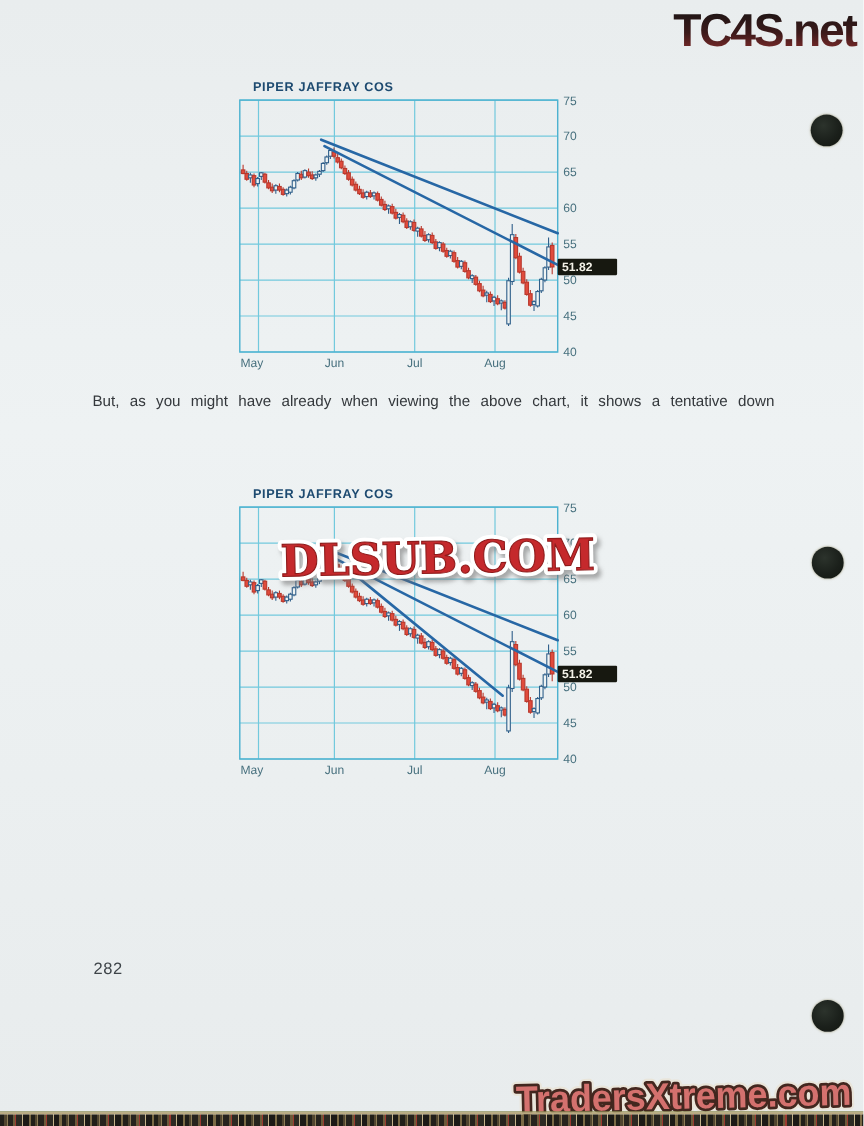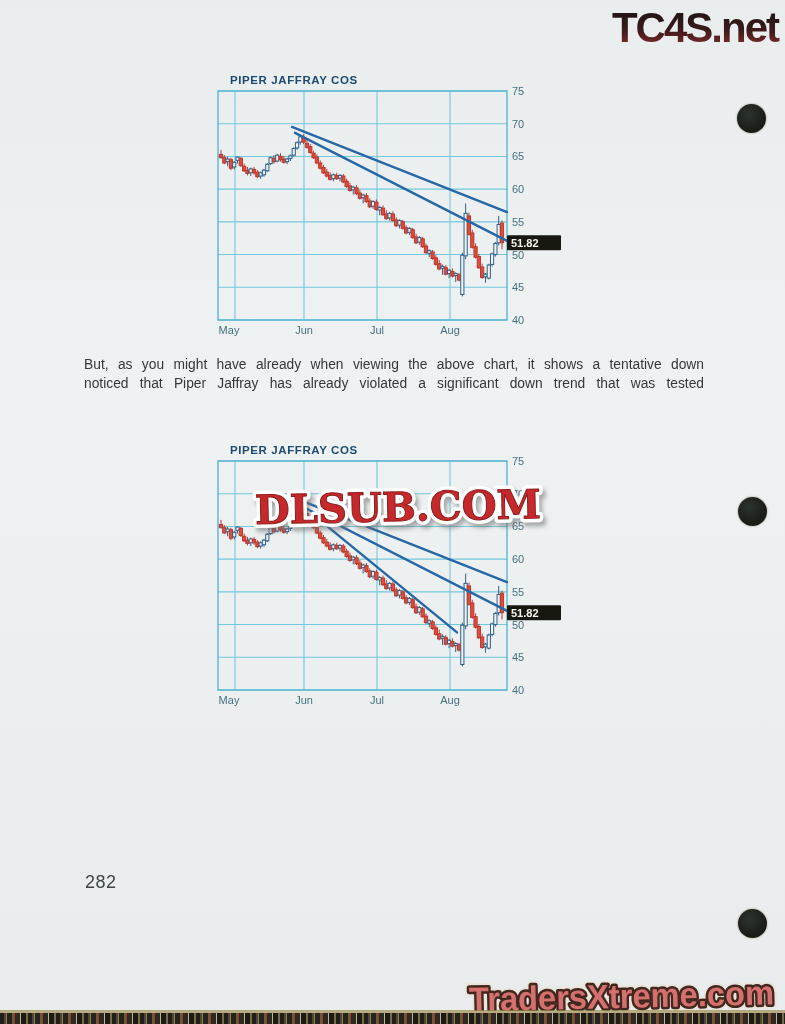--- a/index.html
+++ b/index.html
@@ -23,21 +23,21 @@
   
   #body-paragraph{
     left:84px;top:355px;width:620px;
     font-size:13.8px;line-height:19.4px;color:#34383c;
   }
   #body-paragraph .jline{text-align:justify;text-align-last:justify;}
   #body-paragraph .lline{text-align:left;}
   
   #watermark{left:242px;top:479px;width:312px;height:60px;filter:drop-shadow(3px 4px 2px rgba(110,110,110,.55));}
   
-  #page-number{left:85px;top:872px;font-size:18px;color:#3e4449;letter-spacing:.5px;}
+  #page-number{left:85px;top:872px;font-size:15px;color:#3e4449;letter-spacing:.5px;}
   
   #footer-logo{left:452px;top:971px;width:330px;height:52px;}
   
   .punch{
     width:29px;height:29px;border-radius:50%;
     background:radial-gradient(circle at 40% 35%,#2c332c 0%,#1b201b 55%,#12160f 100%);
     box-shadow:0 0 2px rgba(120,110,60,.8);
   }
   #punch-1{left:737px;top:104px;}
   #punch-2{left:738px;top:497px;}
@@ -279,21 +279,20 @@
       </g>
       <line x1="92" y1="56.98571428571429" x2="307" y2="142.04285714285714" stroke="#2767a5" stroke-width="2.4" stroke-linecap="round"></line>
       <line x1="95" y1="62.87428571428575" x2="307" y2="170.83142857142855" stroke="#2767a5" stroke-width="2.4" stroke-linecap="round"></line>
       <rect x="307" y="165.16342857142857" width="54" height="15" fill="#171810" rx="1"></rect>
       <text x="311" y="176.66342857142857" fill="#f4f2e8" font-family="Liberation Sans, sans-serif" font-size="11" font-weight="bold">51.82</text>
     </svg>
 </div>
 
 <div id="body-paragraph" class="abs">
   <div class="jline">But, as you might have already when viewing the above chart, it shows a tentative down</div>
-  <div class="jline">noticed that Piper Jaffray has already violated a significant down trend that was tested</div>
 </div>
 
 <div id="chart-bottom" class="abs chart-box">
   <div class="chart-title">PIPER JAFFRAY COS</div>
   <svg class="chart-svg" width="372" height="272">
       <g stroke="#72c9dd" stroke-width="1.1">
         <line x1="18" y1="21" x2="307" y2="21"></line>
         <line x1="18" y1="53.714285714285715" x2="307" y2="53.714285714285715"></line>
         <line x1="18" y1="86.42857142857143" x2="307" y2="86.42857142857143"></line>
         <line x1="18" y1="119.14285714285714" x2="307" y2="119.14285714285714"></line>

